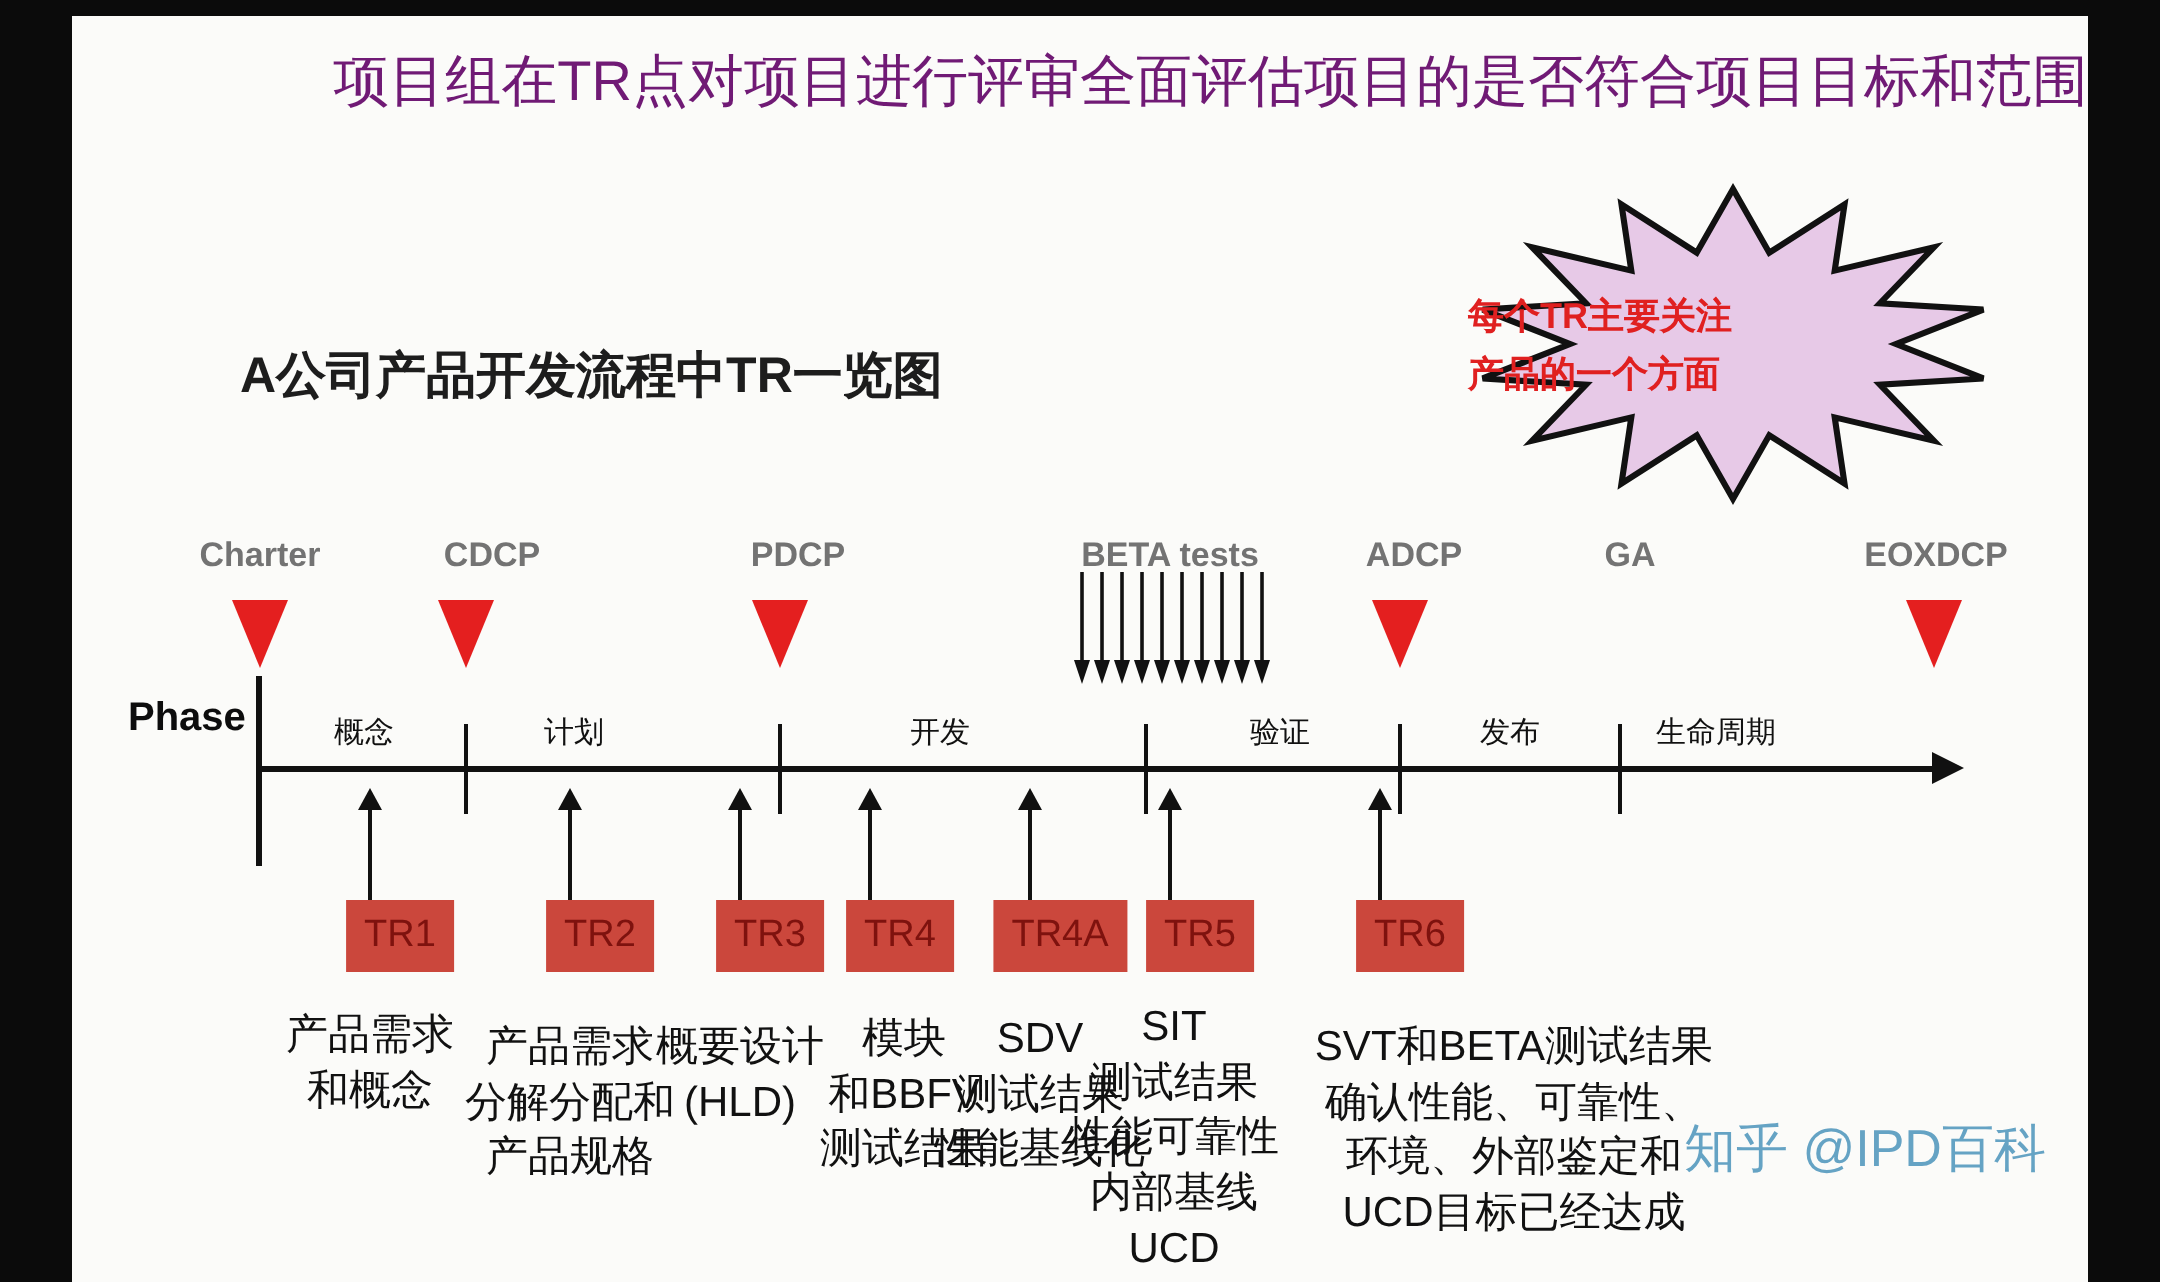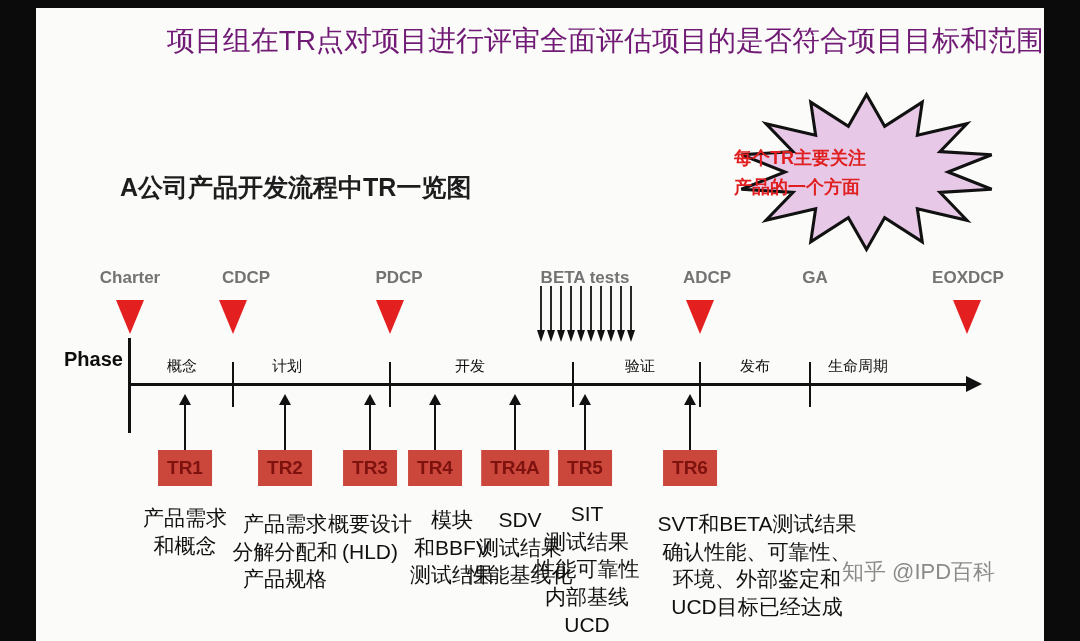--- a/index.html
+++ b/index.html
@@ -31,25 +31,25 @@
              border-left:16px solid #111; border-top:8px solid transparent; border-bottom:8px solid transparent; }
   .tick { position:absolute; top:354px; width:2px; height:45px; background:#111; }
   .tick.tall { top:330px; height:95px; width:3px; }
 
   .phase-label { position:absolute; left:28px; top:340px; font-size:20px; font-weight:700; color:#0d0d0d;text-align:right; }
   .phase { position:absolute; top:349px; transform:translateX(-50%); font-size:15px; color:#111; white-space:nowrap; }
 
   .up-arrow { position:absolute; top:386px; }
   .tr-box { position:absolute; top:442px; transform:translateX(-50%); height:36px; line-height:36px;
             padding:0 9px; background:var(--tr-box-bg,#cb473c); color:var(--tr-box-text,#7e120e);
-            font-size:19px; font-weight:700; text-align:right; white-space:nowrap; }
+            font-size:19px; font-weight:400; text-align:right; white-space:nowrap;margin-left:15px; }
   .tr-desc { position:absolute; transform:translateX(-50%); font-size:21px; line-height:1.32;
              color:#111; text-align:center; white-space:pre-line; z-index:2; }
 
-  .wm-faint { position:absolute; left:806px; top:549px; font-size:22px; color:#404040; opacity:.6;
+  .wm-faint { position:absolute; left:806px; top:549px; font-size:26px; color:#0369a1; opacity:.6;
               white-space:nowrap; z-index:1;text-align:center; }
   .bottom-bar { position:absolute; left:0; bottom:0; width:100%; height:38px;
                 background:var(--bottom-bar,#9d9d9d); z-index:3; }
   .wm-toutiao { position:absolute; right:6px; top:1px; font-size:30px; font-weight:700; color:#ffffff;
                 letter-spacing:1px; white-space:nowrap; }
 </style>
 </head>
 <body>
 
 <div class="stage">

